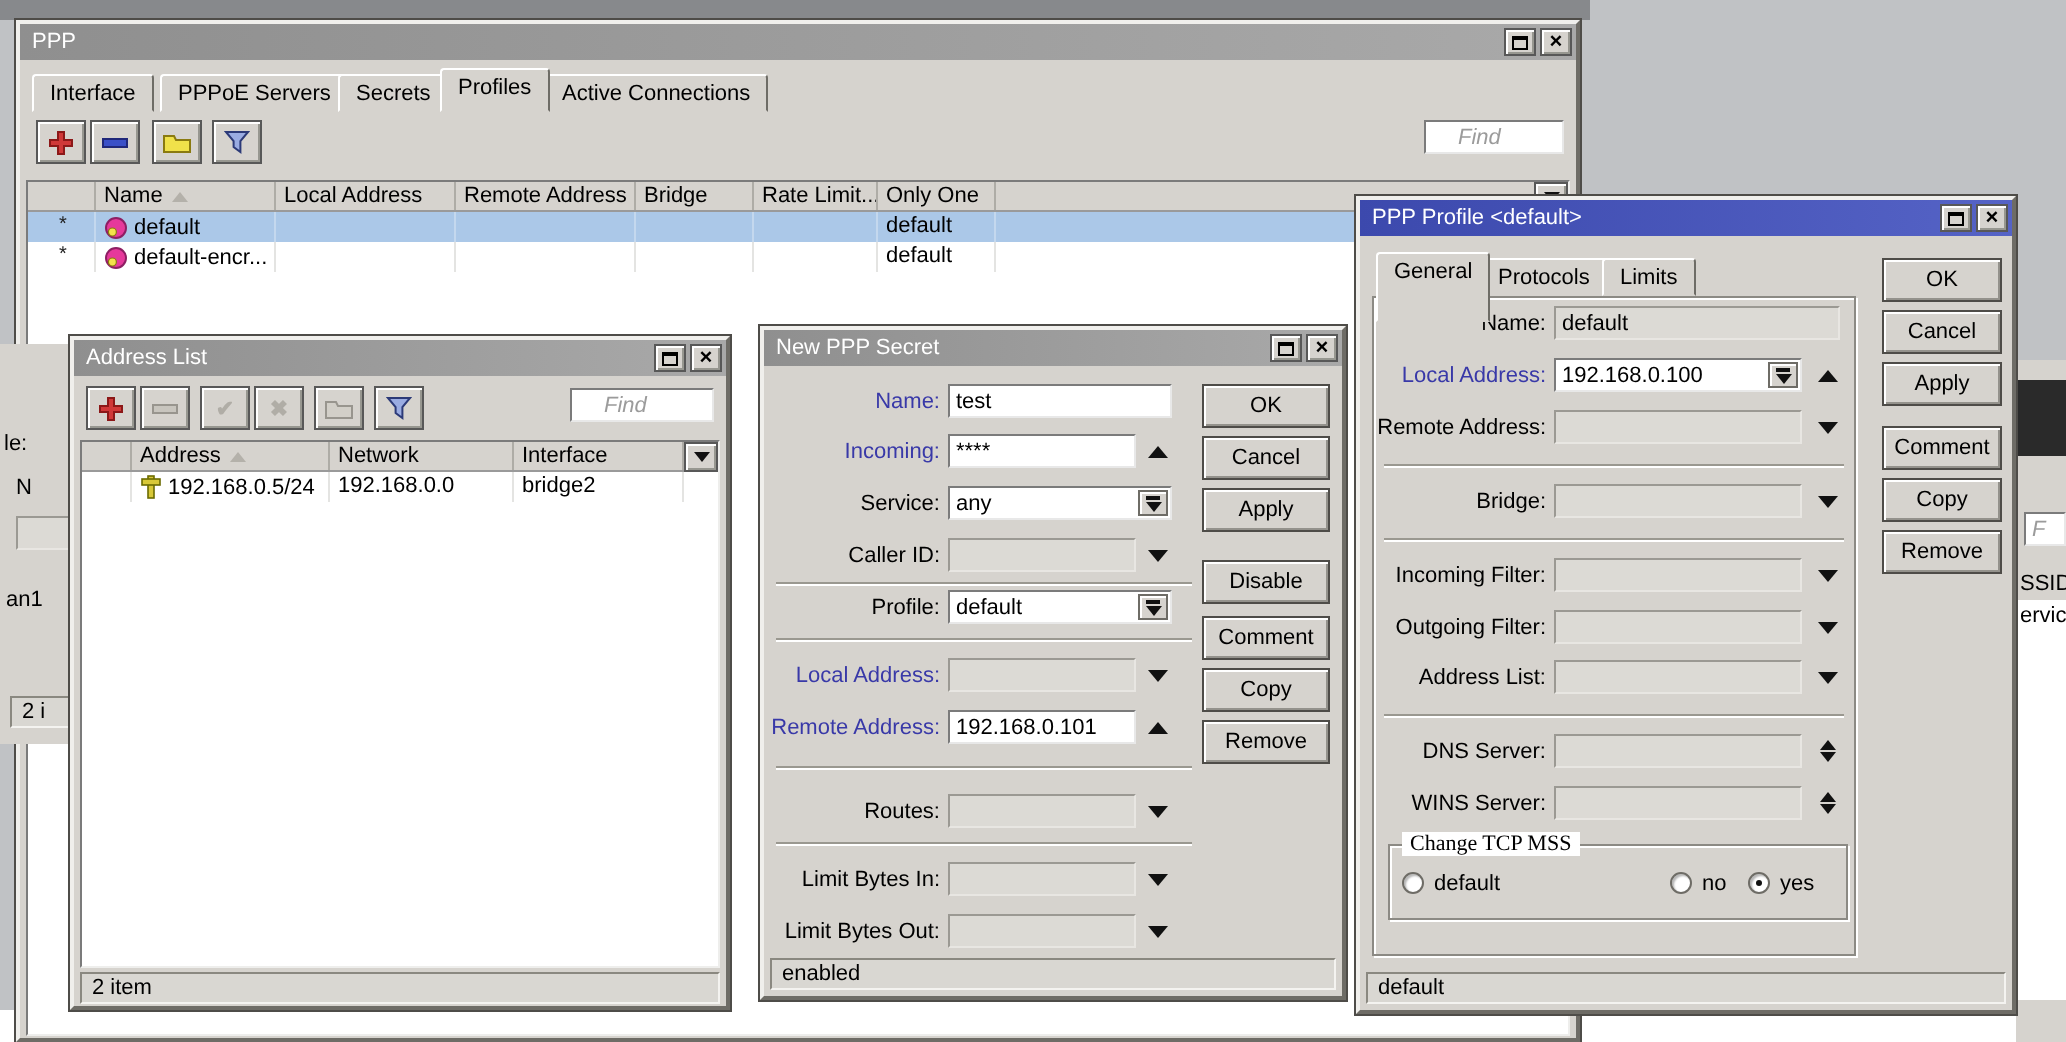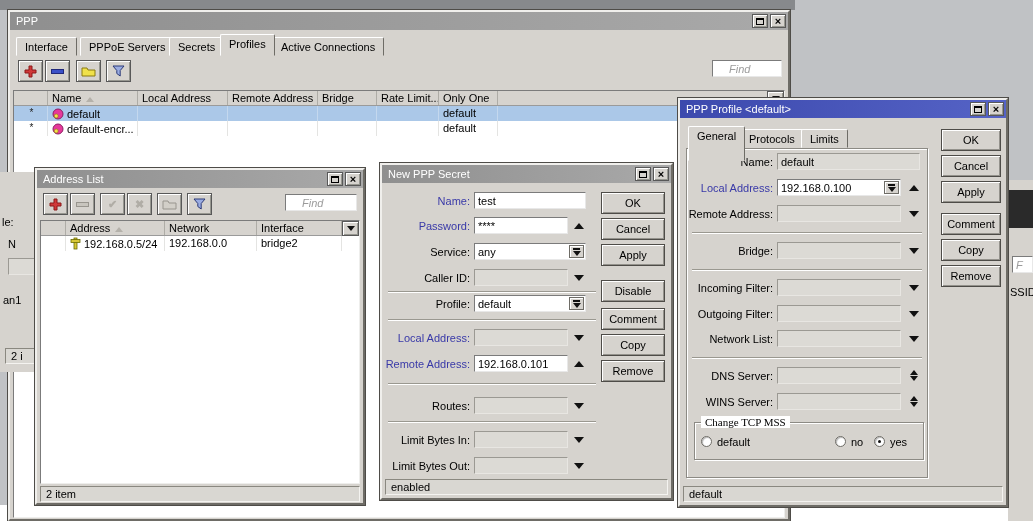--- a/index.html
+++ b/index.html
@@ -309,21 +309,21 @@
         </span>
       <span class="tbtn">
           <span>×</span>
         </span>
     </span>
   </div>
 
   <span class="flabel blue" style="left:0;top:27px;width:88px">Name:</span>
   <div class="field" style="left:92px;top:27px;width:112px">test</div>
 
-  <span class="flabel blue" style="left:0;top:52px;width:88px">Password:</span>
+  <span class="flabel blue" style="left:0;top:52px;width:88px">Incoming:</span>
   <div class="field" style="left:92px;top:52px;width:94px">****</div>
   <span class="sidearrow" style="left:190px;top:52px">
       <span class="tri-u big"></span>
     </span>
 
   <span class="flabel" style="left:0;top:78px;width:88px">Service:</span>
   <div class="field" style="left:92px;top:78px;width:112px">
     <span>any</span>
     <span class="combo">
         <span class="bar"></span>
@@ -392,20 +392,23 @@
   <div class="btn" style="left:219px;top:169px;width:64px">Copy</div>
   <div class="btn" style="left:219px;top:195px;width:64px">Remove</div>
 
   <div class="statusbar" style="left:3px;right:3px;top:314px">enabled</div>
 </div>
 
 <div class="fragment" style="left:1008px;top:180px;width:25px;height:341px">
   <div style="position:absolute;left:0;top:10px;right:0;height:38px;background:#2a2a2a"></div>
   <div class="field" style="left:4px;top:76px;width:21px;font-style:italic;color:#9b9b9b">F</div>
   <span class="fragtext" style="left:2px;top:106px">SSID</span>
+  <div style="position:absolute;left:0;top:120px;right:0;height:200px;background:#fff">
+    <span class="fragtext" style="left:2px;top:2px">ervic</span>
+  </div>
 </div>
 
 <div class="window" style="left:678px;top:98px;width:330px;height:409px">
   <div class="titlebar active">
     <span>PPP Profile &lt;default&gt;</span>
     <span class="tbtns">
       <span class="tbtn">
           <span class="maxglyph"></span>
         </span>
       <span class="tbtn">
@@ -456,21 +459,21 @@
   <span class="sidearrow" style="left:227px;top:179px">
       <span class="tri-d big"></span>
     </span>
 
   <span class="flabel" style="left:4px;top:205px;width:89px">Outgoing Filter:</span>
   <div class="field gray" style="left:97px;top:205px;width:124px"></div>
   <span class="sidearrow" style="left:227px;top:205px">
       <span class="tri-d big"></span>
     </span>
 
-  <span class="flabel" style="left:4px;top:230px;width:89px">Network List:</span>
+  <span class="flabel" style="left:4px;top:230px;width:89px">Address List:</span>
   <div class="field gray" style="left:97px;top:230px;width:124px"></div>
   <span class="sidearrow" style="left:227px;top:230px">
       <span class="tri-d big"></span>
     </span>
 
   <div class="hsep" style="left:12px;top:257px;width:230px"></div>
 
   <span class="flabel" style="left:4px;top:267px;width:89px">DNS Server:</span>
   <div class="field gray" style="left:97px;top:267px;width:124px"></div>
   <span class="spinner" style="left:227px;top:267px">

